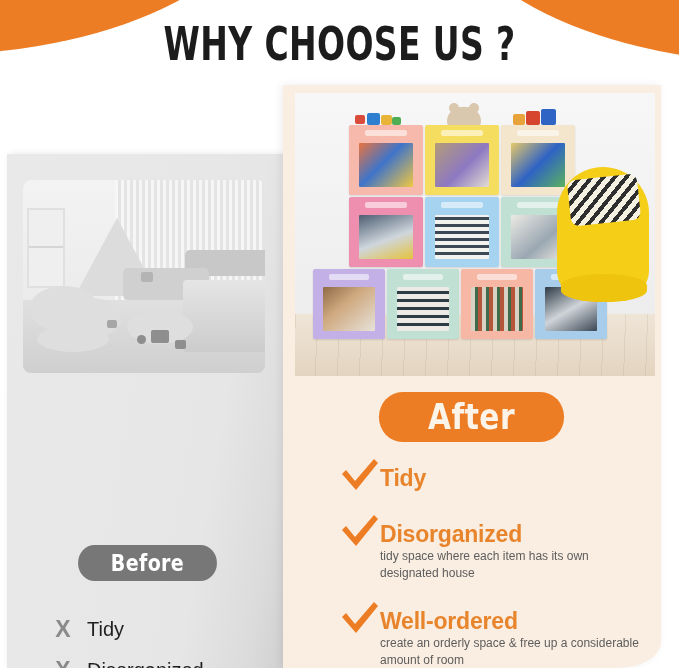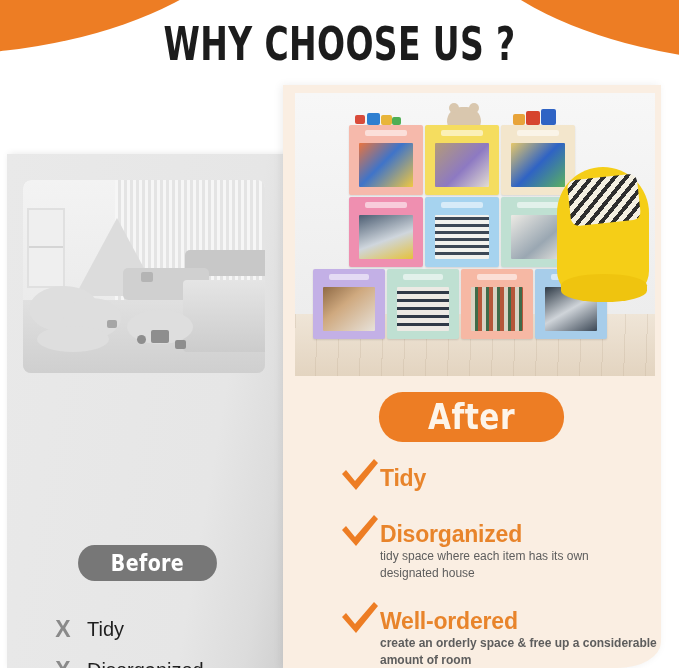--- a/index.html
+++ b/index.html
@@ -467,16 +467,16 @@
   </div>
 
   <div class="after-item">
     <span class="check-icon">
       <svg width="40" height="38" viewBox="0 0 40 38">
         <path d="M2 17 L6 13 L15 24 L34 2 L38 6 L16 33 Z" fill="#ED7D24"></path>
       </svg>
     </span>
     <span class="after-text">
       <span class="after-title">Well-ordered</span>
-      <div class="after-desc" style="max-width:290px;font-weight:bold;">create an orderly space &amp; free up a considerable amount of room</div>
+      <div class="after-desc" style="max-width:290px;">create an orderly space &amp; free up a considerable amount of room</div>
     </span>
   </div>
 </div>
 
 </body></html>

